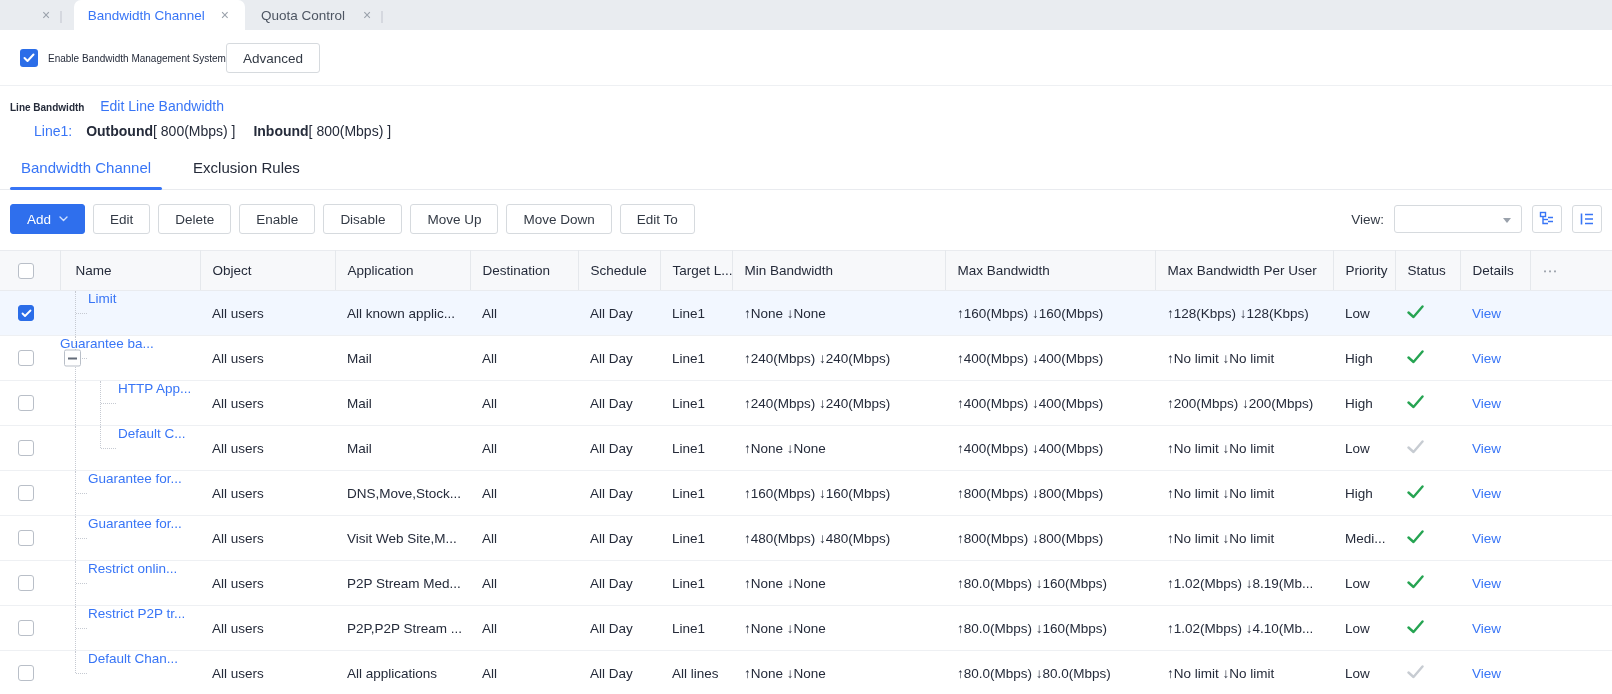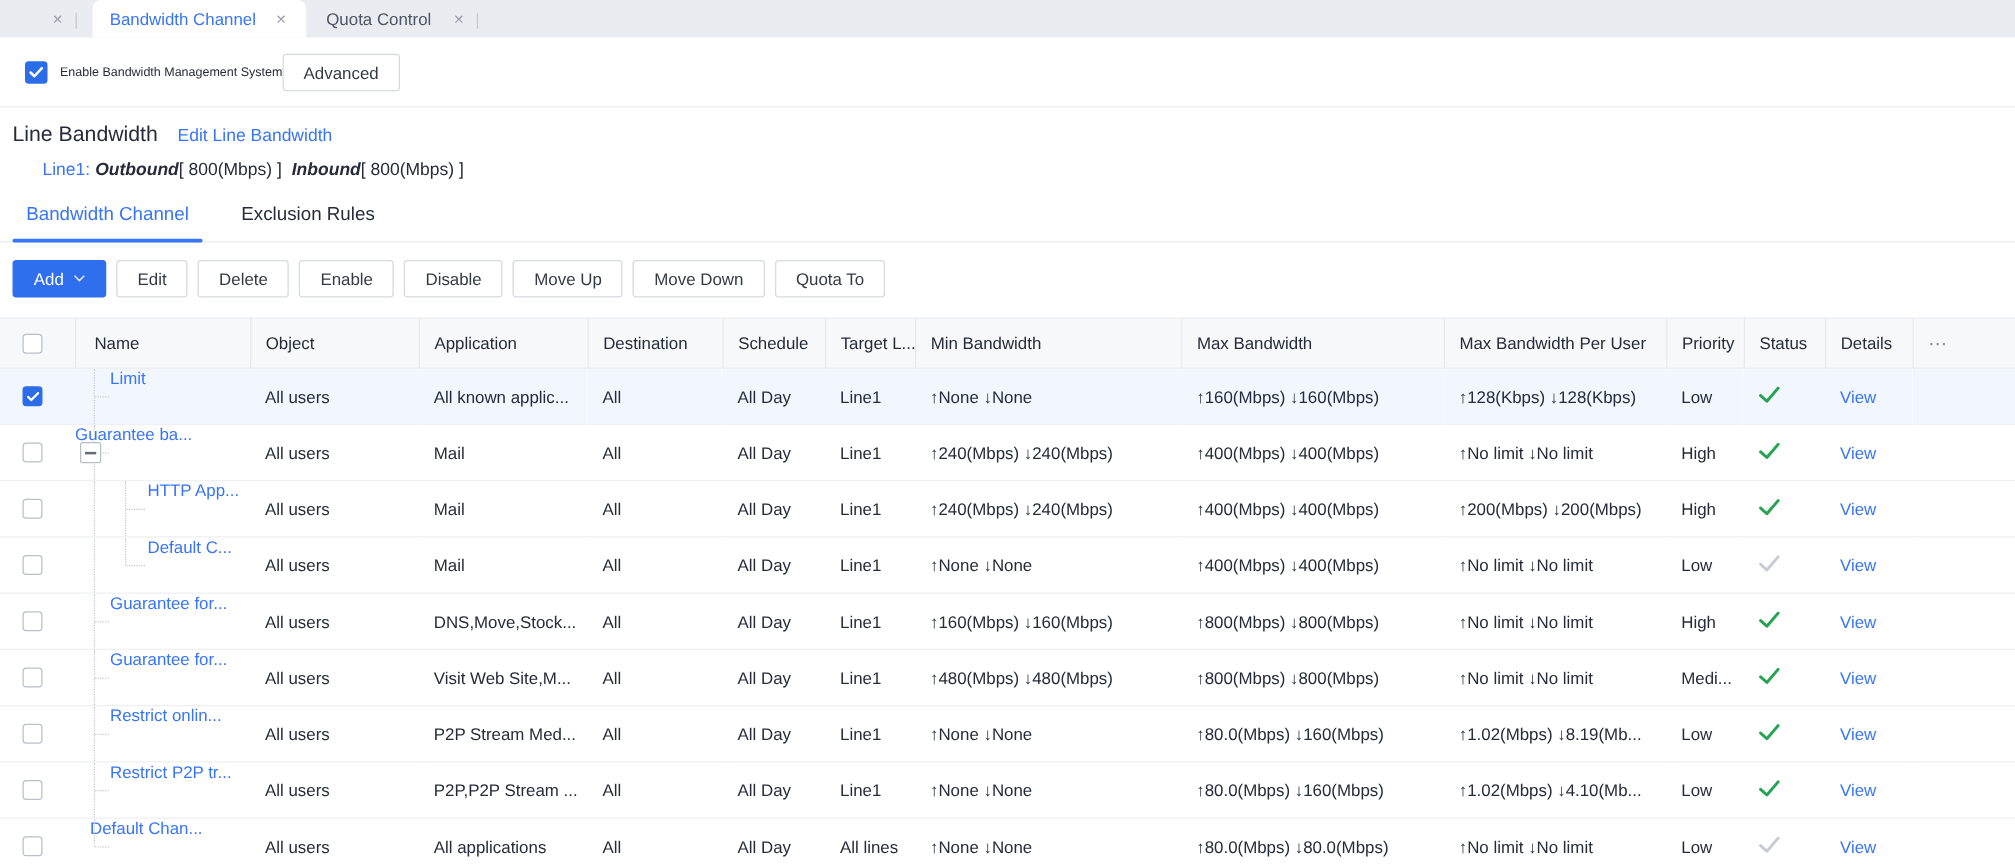--- a/index.html
+++ b/index.html
@@ -24,25 +24,25 @@
   
   .enable-row { margin:13px 0 0 20px; display:flex; align-items:center; }
   .bigcb { width:18px; height:18px; border-radius:3px; background:#2b6de8; display:inline-flex; align-items:center; justify-content:center; cursor:pointer; flex:0 0 auto; }
   .enable-row label { margin-left:10px; font-size:10px; }
   .btn { background:#fff; border:1px solid #d6dade; border-radius:3px; height:30px; padding:0 16px; font-size:13.5px; color:#333a45; font-family:inherit; cursor:pointer; white-space:nowrap; }
   .enable-row .btn { margin-left:0; }
   .divider { margin-top:12px; border-bottom:1px solid #eef0f3; }
 
   
   .lb-block { margin:12px 0 0 10px; }
-  .lb-title { font-weight:normal; font-size:17px; }
+  .lb-title { font-weight:bold; font-size:10px; }
   .lb-edit { color:#3875f6; margin-left:12px; font-size:14px; }
   .lb-line { margin:9px 0 0 24px; font-size:14px; }
   .lb-line .lname { color:#3875f6; }
-  .lb-line b { margin-left:4px;font-style:italic; }
+  .lb-line b { margin-left:14px; }
 
   
   .stabs { margin-top:20px; padding-left:10px; display:flex; gap:20px; border-bottom:1px solid #e9ebef; }
   .stab { position:relative; padding:0 11px 13px; font-size:15px; color:#252b3a; cursor:pointer; }
   .stab.active { color:#3875f6; }
   .stab.active::after { content:""; position:absolute; left:0; right:0; bottom:-1px; height:3px; background:#3875f6; border-radius:2px; }
 
   
   .toolbar { margin:14px 10px 0 10px; display:flex; align-items:center; gap:8px; }
   .btn-primary { background:#2f6fed; color:#fff; border:1px solid #2f6fed; display:inline-flex; align-items:center; gap:8px; }
@@ -123,21 +123,46 @@
     <svg width="9" height="6" viewBox="0 0 9 6">
         <polyline points="1,1 4.5,4.5 8,1" fill="none" stroke="#cfe0ff" stroke-width="1.4" stroke-linecap="round" stroke-linejoin="round"></polyline>
       </svg>
   </button>
   <button class="btn">Edit</button>
   <button class="btn">Delete</button>
   <button class="btn">Enable</button>
   <button class="btn">Disable</button>
   <button class="btn">Move Up</button>
   <button class="btn">Move Down</button>
-  <button class="btn">Quota To</button>
+  <button class="btn">Edit To</button>
+  <div class="tright">
+    <span class="view-label">View:</span>
+    <div class="select">
+      <span></span>
+      <span class="caret"></span>
+    </div>
+    <button class="iconbtn">
+      <svg width="16" height="16" viewBox="0 0 16 16">
+          <g fill="none" stroke="#3875f6" stroke-width="1.4">
+            <rect x="1.5" y="1.5" width="5" height="4"></rect>
+            <path d="M4 5.5 V12.5 H9"></path>
+            <path d="M4 8.5 H9"></path>
+            <path d="M9 6.5 h5 M9 10.5 h5"></path>
+          </g>
+        </svg>
+    </button>
+    <button class="iconbtn">
+      <svg width="16" height="16" viewBox="0 0 16 16">
+          <g stroke="#3875f6" stroke-width="1.6" fill="none">
+            <path d="M2.5 2.5 v11"></path>
+            <path d="M6 3.5 h8 M6 8 h8 M6 12.5 h8"></path>
+          </g>
+        </svg>
+    </button>
+  </div>
 </div>
 
 <table>
   <colgroup id="cols">
       <col style="width:60px">
       <col style="width:140px">
       <col style="width:135px">
       <col style="width:135px">
       <col style="width:108px">
       <col style="width:82px">
@@ -369,21 +394,21 @@
             </svg></span></td>
         <td class="c-details"><a class="view-link">View</a></td>
         <td class="c-more"></td>
       </tr>
       <tr class="">
         <td class="c-sel"><span class="cb "></span></td>
         <td class="c-name">
           <div class="treecell">
             <i class="vl half" style="left:15px"></i>
             <i class="hc" style="left:16px;width:11px"></i>
-            <a class="nlink" style="margin-left:12px">Default Chan...</a>
+            <a class="nlink" style="margin-left:28px">Default Chan...</a>
           </div>
         </td>
         <td class="c-obj">All users</td>
         <td class="c-app">All applications</td>
         <td class="c-dest">All</td>
         <td class="c-sched">All Day</td>
         <td class="c-target">All lines</td>
         <td class="c-min">↑None ↓None</td>
         <td class="c-max">↑80.0(Mbps) ↓80.0(Mbps)</td>
         <td class="c-peruser">↑No limit ↓No limit</td>

